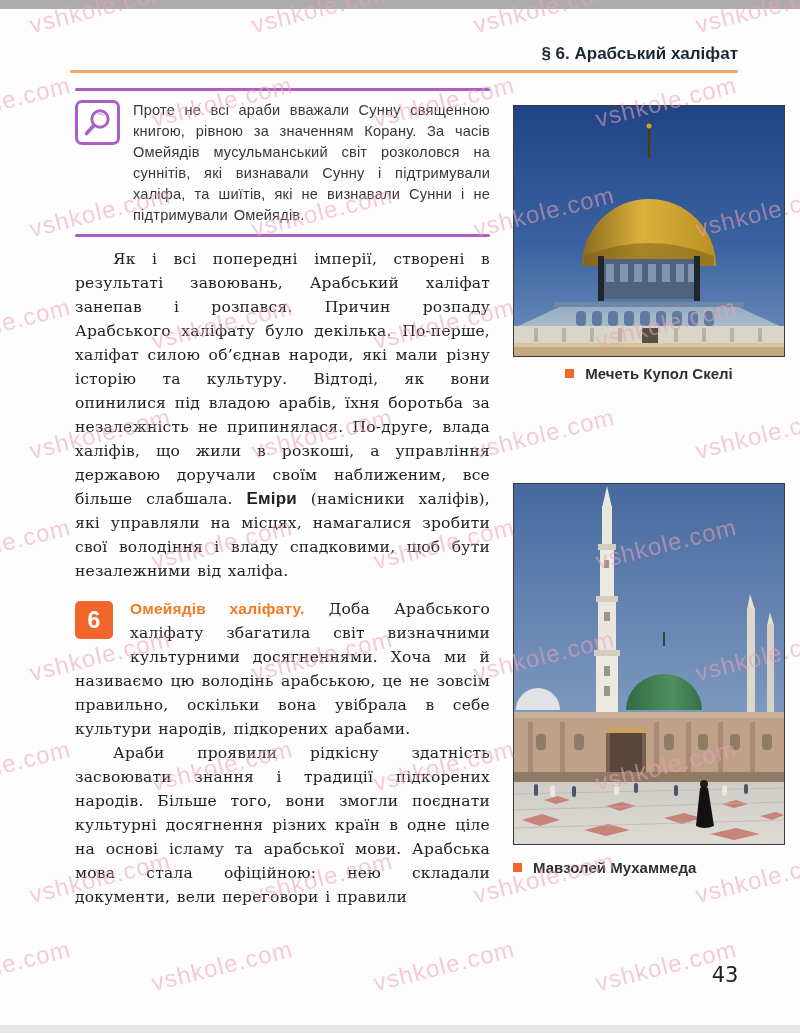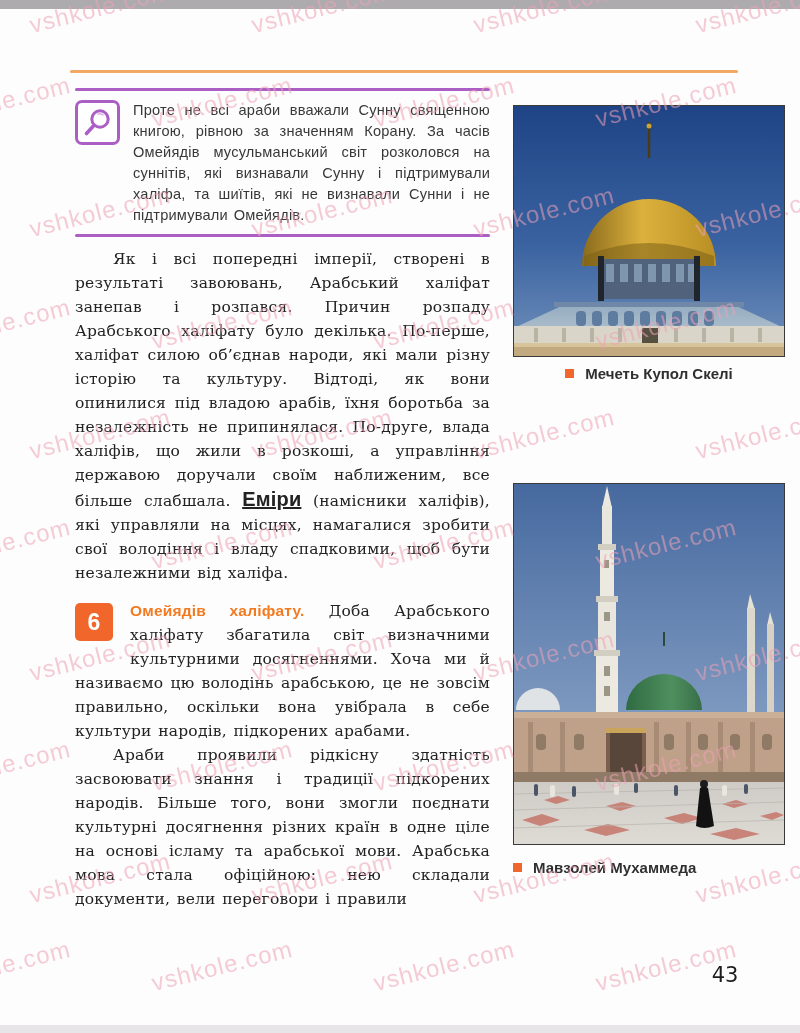--- a/index.html
+++ b/index.html
@@ -47,21 +47,21 @@
   }
   .infobox-text{
     font:14.6px/21px "Liberation Sans",sans-serif;color:#383838;
     text-align:justify;letter-spacing:.2px;word-spacing:1.5px;
   }
   .body-text p{
     font:15.5px/24px "DejaVu Serif",serif;color:#222;text-align:justify;
     letter-spacing:.2px;word-spacing:1.5px;text-indent:38px;margin:0;
   }
   .body-text p.first{margin-top:10px;}
-  .term{font-family:"Liberation Sans",sans-serif;font-weight:700;font-size:20px;text-decoration:underline;}
+  .term{font-family:"Liberation Sans",sans-serif;font-weight:700;font-size:17px;}
   .section-para{margin-top:14px !important;text-indent:0 !important;}
   .section-badge{
     float:left;width:38px;height:38px;margin:4px 17px 7px 0;
     background:var(--badge-orange,#f1662b);border-radius:5px;
     display:flex;align-items:center;justify-content:center;
     font:700 23px "Liberation Sans",sans-serif;color:#fff;text-indent:0;
   }
   .section-head{
     font-family:"Liberation Sans",sans-serif;font-weight:700;font-size:15.5px;
     color:var(--accent-orange,#f27b21);
@@ -88,20 +88,21 @@
     font:500 21px "DejaVu Sans",sans-serif;color:#1d1d1d;
   }
 </style>
 </head>
 <body>
 
 <div class="page">
 
   <div class="scan-strip-top"></div>
 
+  <div class="chapter-head">§ 6. Арабський халіфат</div>
   <div class="rule-orange"></div>
 
   <div class="text-col">
     <div class="rule-purple"></div>
 
     <div class="infobox">
       <div class="magnifier-box">
         <svg width="33" height="33" viewBox="0 0 33 33">
           <circle cx="19" cy="13" r="8.2" fill="none" stroke="#ab5fc5" stroke-width="3"></circle>
           <line x1="12.6" y1="19.8" x2="5.5" y2="27.5" stroke="#ab5fc5" stroke-width="3.6" stroke-linecap="round"></line>

